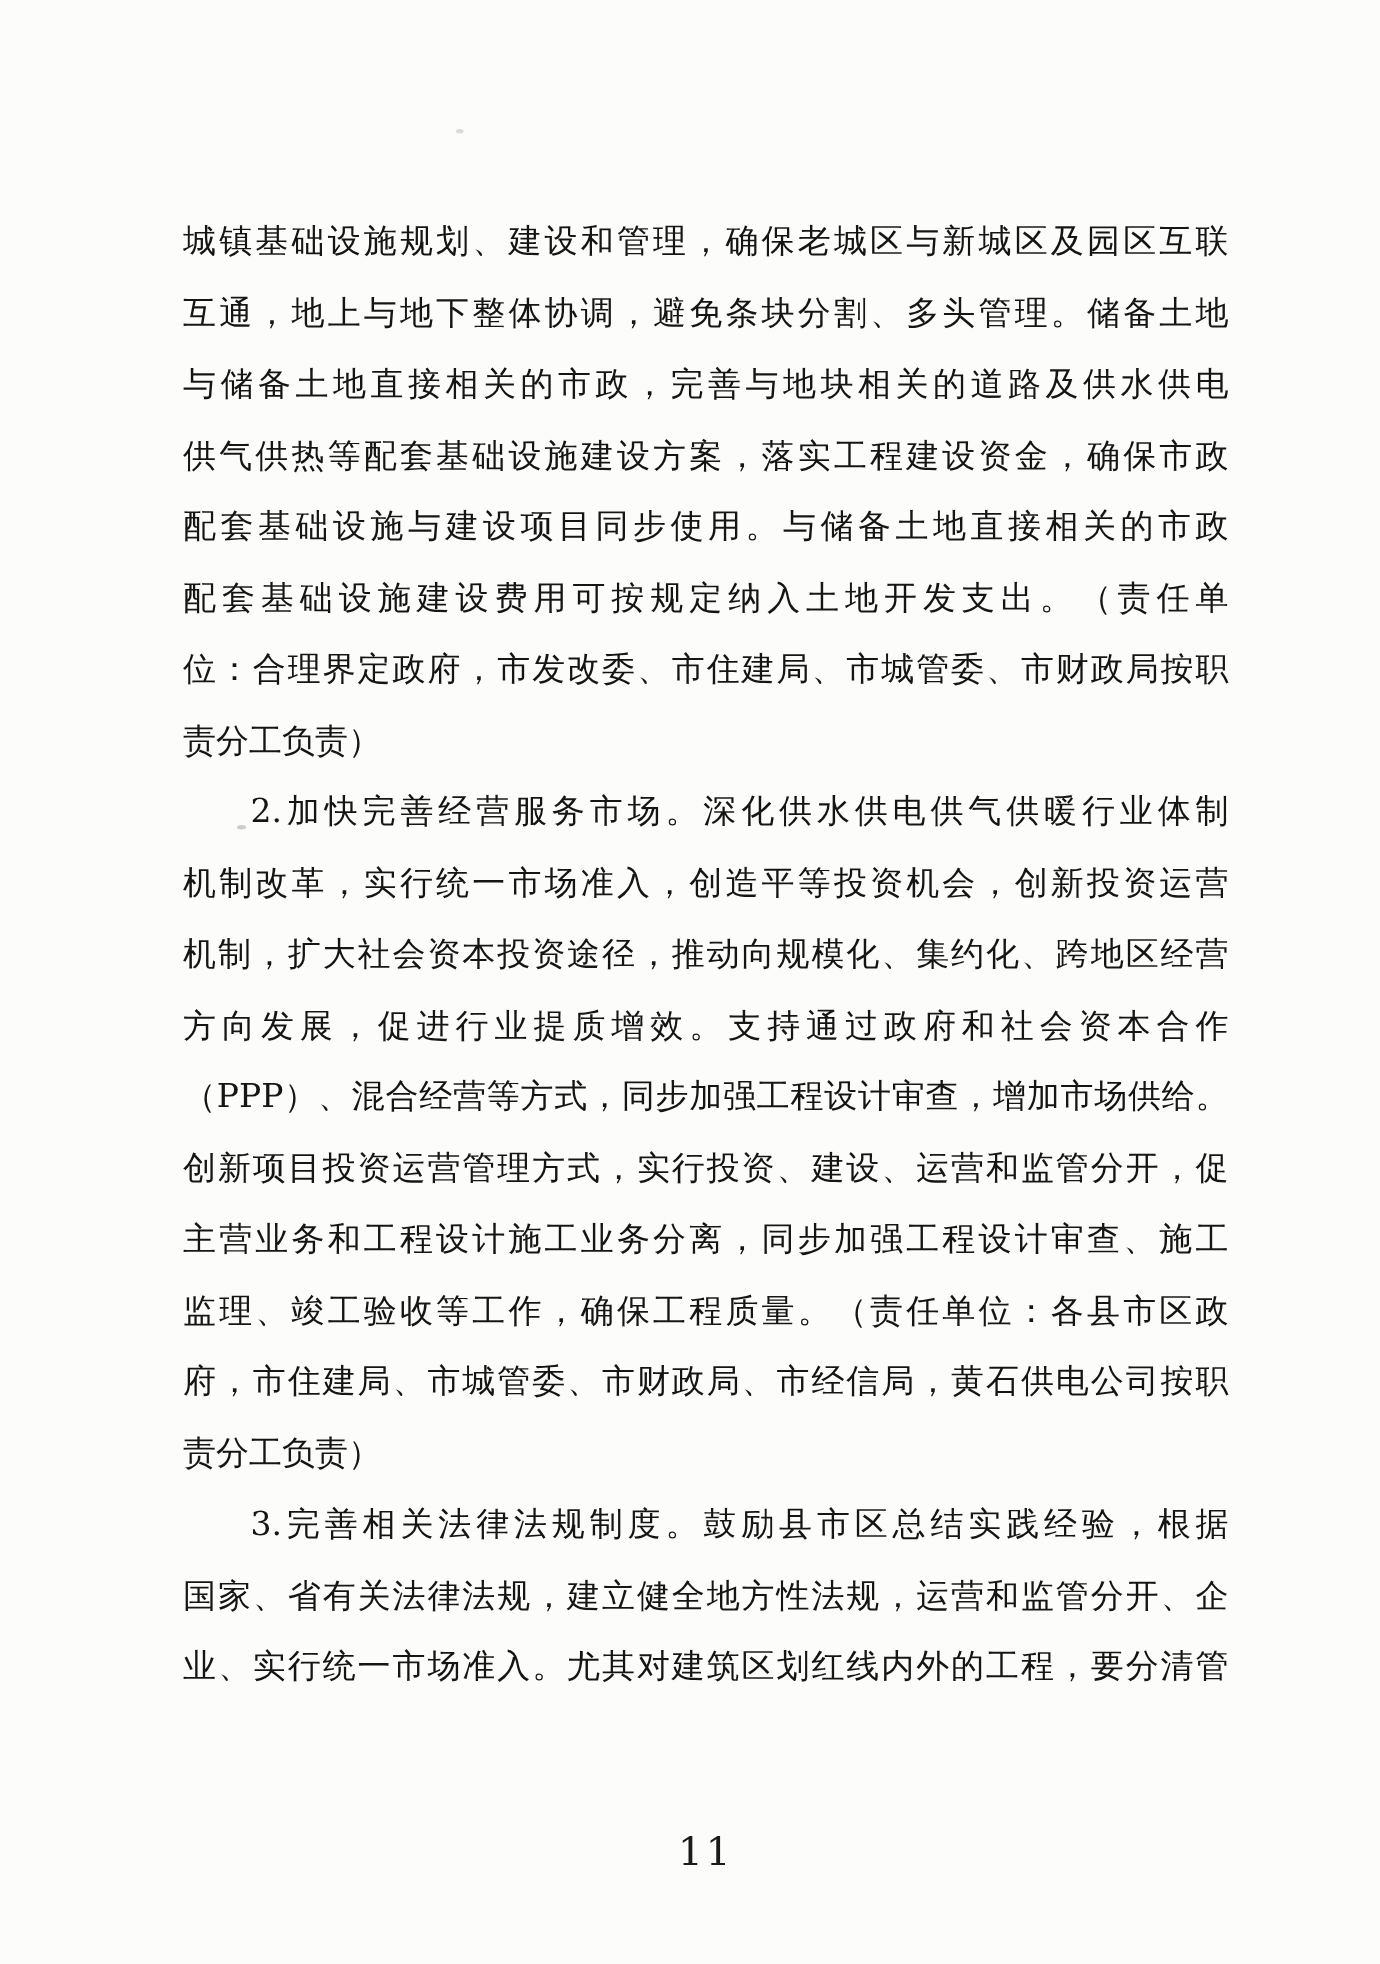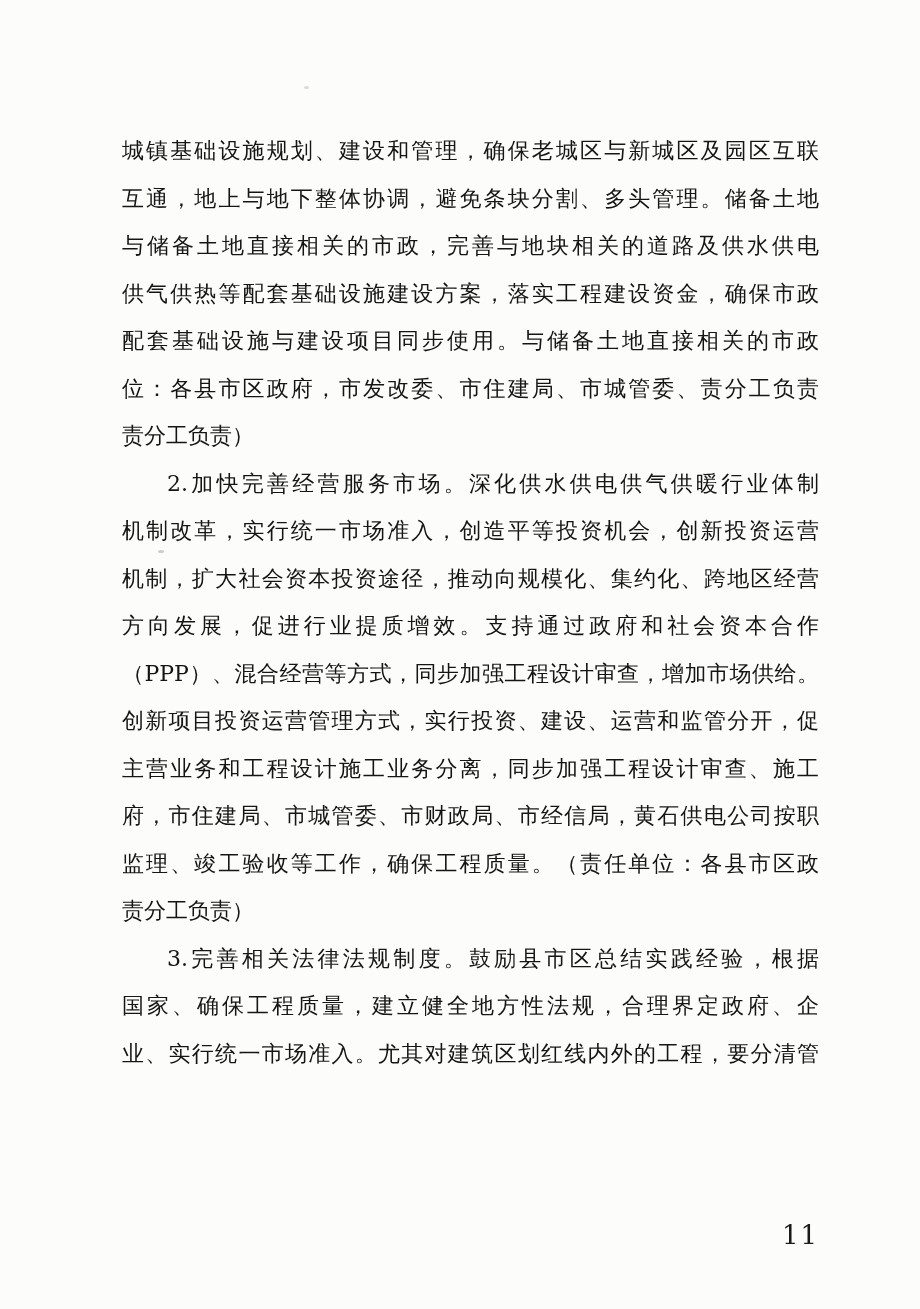--- a/index.html
+++ b/index.html
@@ -15,21 +15,21 @@
     font-family: "DejaVu Serif", serif;
     overflow: hidden;
   }
   .page {
     position: absolute;
     inset: 0;
   }
   .text-block {
     position: absolute;
     left: 122px;
-    top: 127px;
+    top: 138px;
     width: 697px;
   }
   .line {
     height: 47.5px;
     line-height: 47.5px;
     font-size: 22px;
     text-align: justify;
     text-align-last: left;
     white-space: normal;
     word-break: break-all;
@@ -42,21 +42,21 @@
     text-indent: 45px;
   }
   .lead {
     font-weight: normal;
   }
   .page-number {
     position: absolute;
     left: 122px;
     top: 1220px;
     width: 697px;
-    text-align: right;
+    text-align: center;
     font-size: 26px;
     letter-spacing: 2px;
     color: #1a1a1a;
   }
   .speck {
     position: absolute;
     background: #b9b9b4;
     border-radius: 50%;
   }
   .speck.s1 { left: 304px; top: 86px;  width: 5px; height: 3px; opacity: .5; }
@@ -65,32 +65,33 @@
 </head>
 <body>
 
 <div class="page">
   <div class="text-block">
       <div class="line just">城镇基础设施规划、建设和管理，确保老城区与新城区及园区互联</div>
       <div class="line just">互通，地上与地下整体协调，避免条块分割、多头管理。储备土地</div>
       <div class="line just">与储备土地直接相关的市政，完善与地块相关的道路及供水供电</div>
       <div class="line just">供气供热等配套基础设施建设方案，落实工程建设资金，确保市政</div>
       <div class="line just">配套基础设施与建设项目同步使用。与储备土地直接相关的市政</div>
-      <div class="line just">位：各县市区政府，市发改委、市住建局、市城管委、责分工负责</div>
+      <div class="line just">配套基础设施建设费用可按规定纳入土地开发支出。（责任单</div>
+      <div class="line just">位：合理界定政府，市发改委、市住建局、市城管委、市财政局按职</div>
       <div class="line">责分工负责）</div>
       <div class="line just indent"><span class="lead">2.加快完善经营服务市场。</span>深化供水供电供气供暖行业体制</div>
       <div class="line just">机制改革，实行统一市场准入，创造平等投资机会，创新投资运营</div>
       <div class="line just">机制，扩大社会资本投资途径，推动向规模化、集约化、跨地区经营</div>
       <div class="line just">方向发展，促进行业提质增效。支持通过政府和社会资本合作</div>
       <div class="line just">（PPP）、混合经营等方式，同步加强工程设计审查，增加市场供给。</div>
       <div class="line just">创新项目投资运营管理方式，实行投资、建设、运营和监管分开，促</div>
       <div class="line just">主营业务和工程设计施工业务分离，同步加强工程设计审查、施工</div>
+      <div class="line just">监理、竣工验收等工作，确保工程质量。（责任单位：各县市区政</div>
       <div class="line just">府，市住建局、市城管委、市财政局、市经信局，黄石供电公司按职</div>
-      <div class="line just">监理、竣工验收等工作，确保工程质量。（责任单位：各县市区政</div>
       <div class="line">责分工负责）</div>
       <div class="line just indent"><span class="lead">3.完善相关法律法规制度。</span>鼓励县市区总结实践经验，根据</div>
-      <div class="line just">国家、确保工程质量，建立健全地方性法规，合理界定政府、企</div>
+      <div class="line just">国家、省有关法律法规，建立健全地方性法规，运营和监管分开、企</div>
       <div class="line just">业、实行统一市场准入。尤其对建筑区划红线内外的工程，要分清管</div>
     </div>
   <div class="page-number">11</div>
   <div class="speck s1"></div>
   <div class="speck s2"></div>
 </div>
 
 </body></html>

